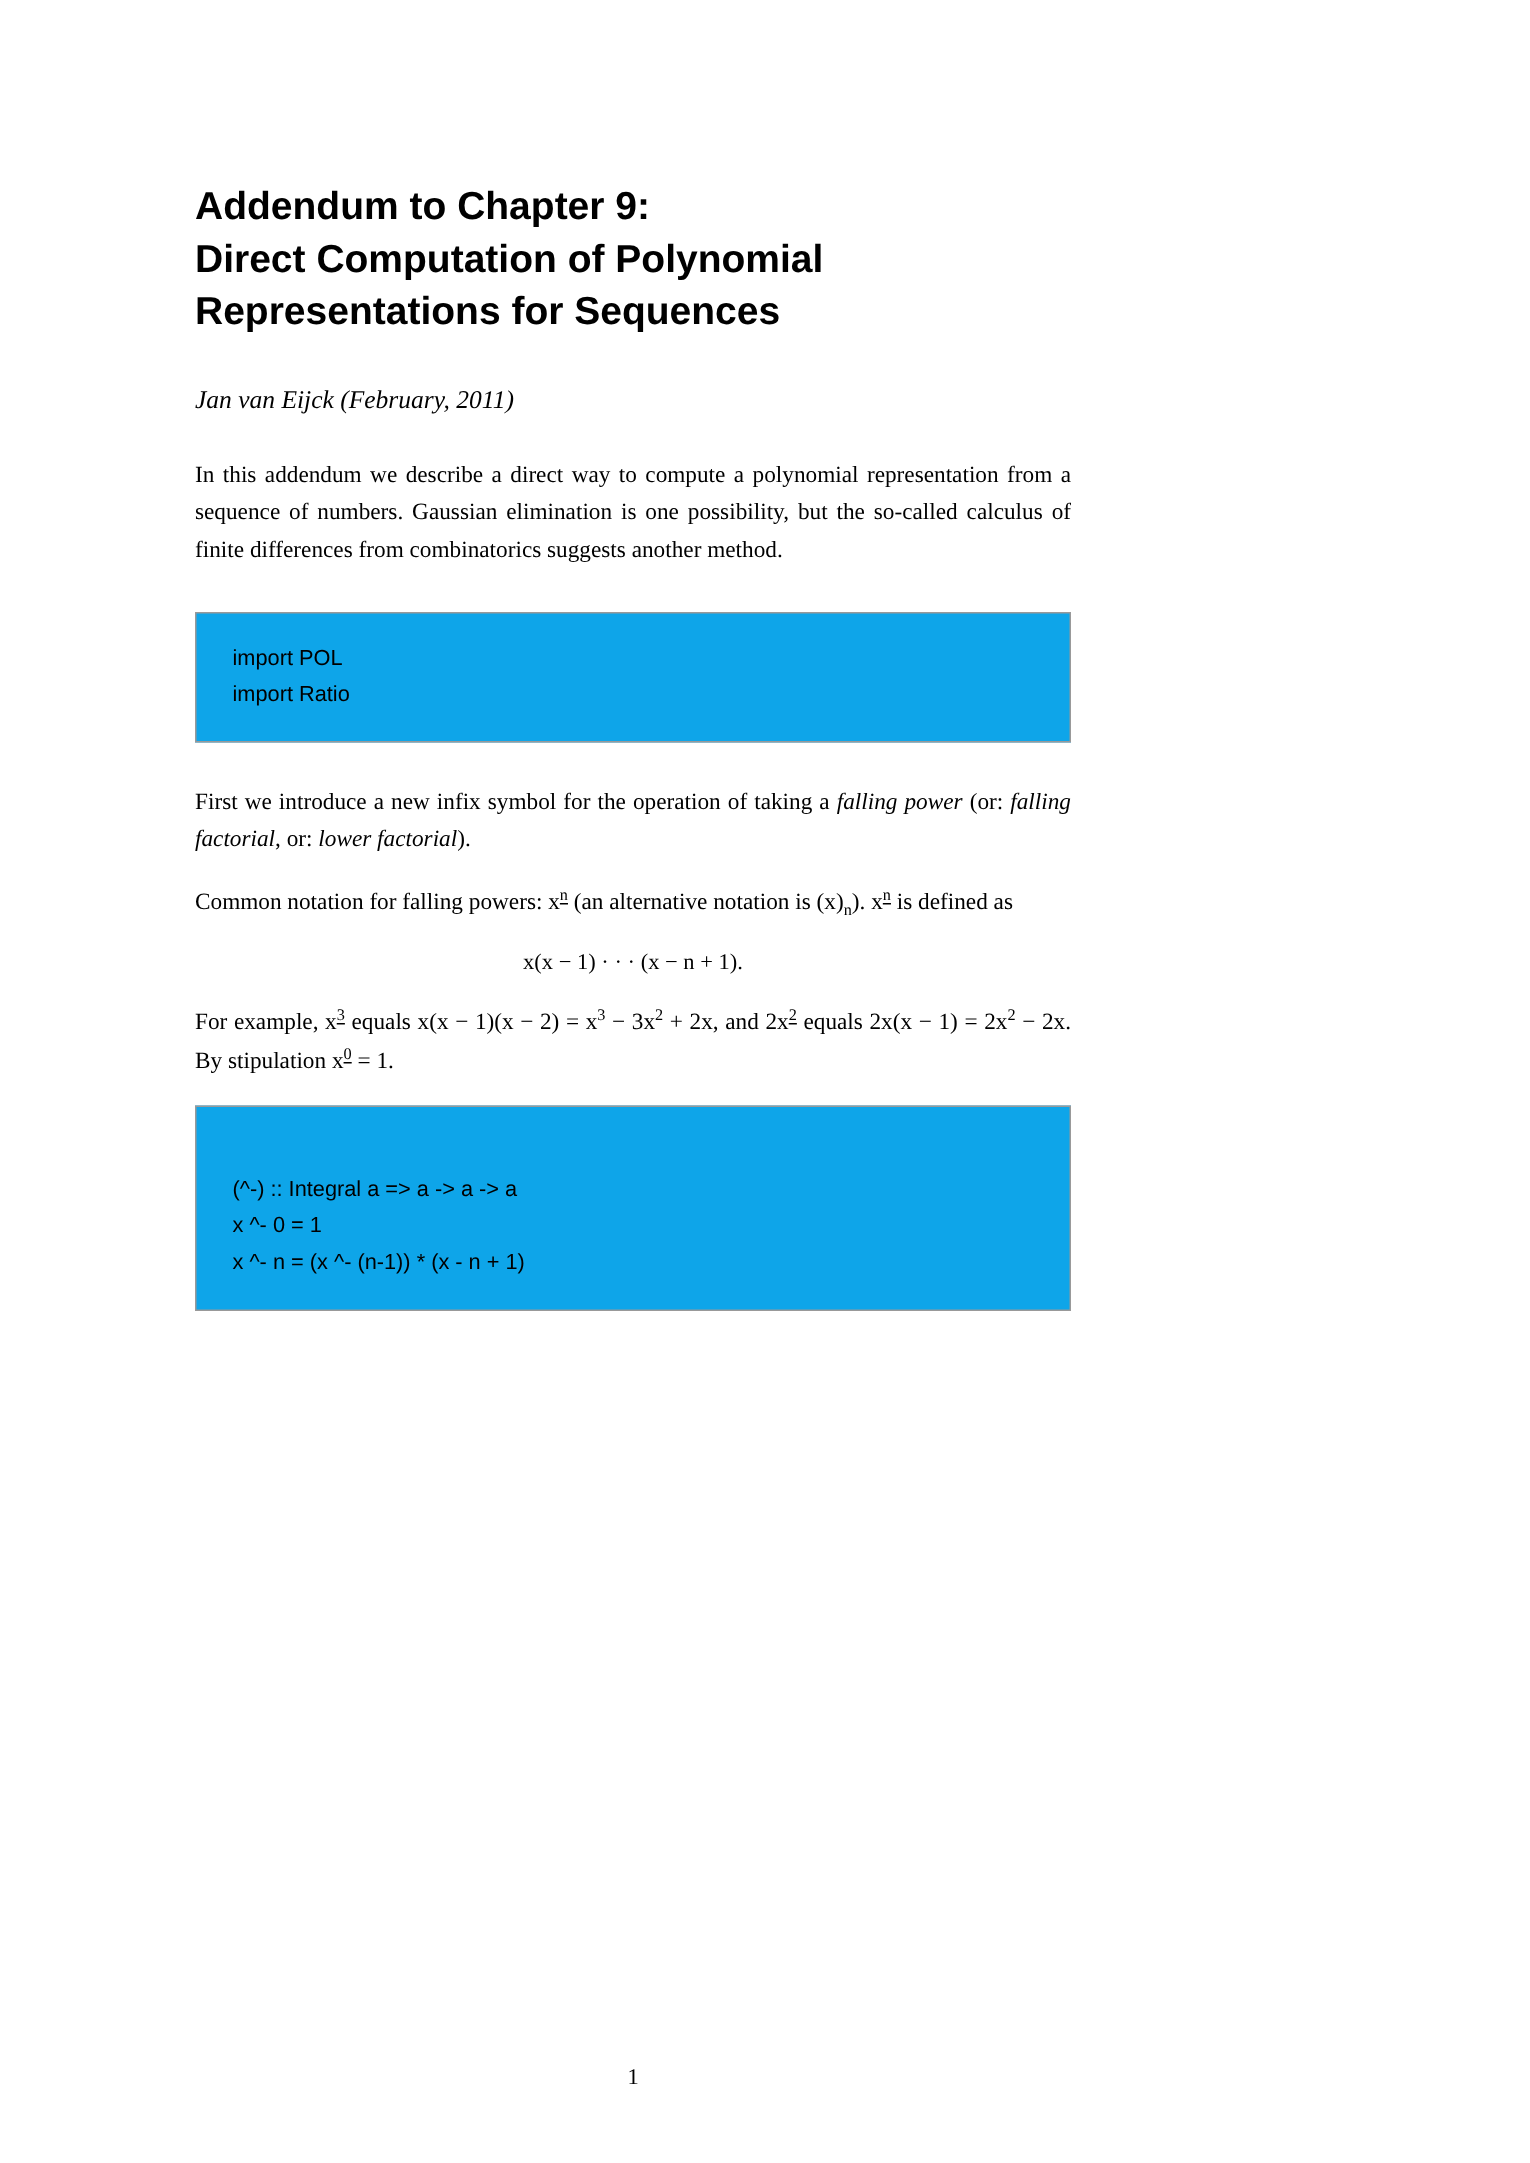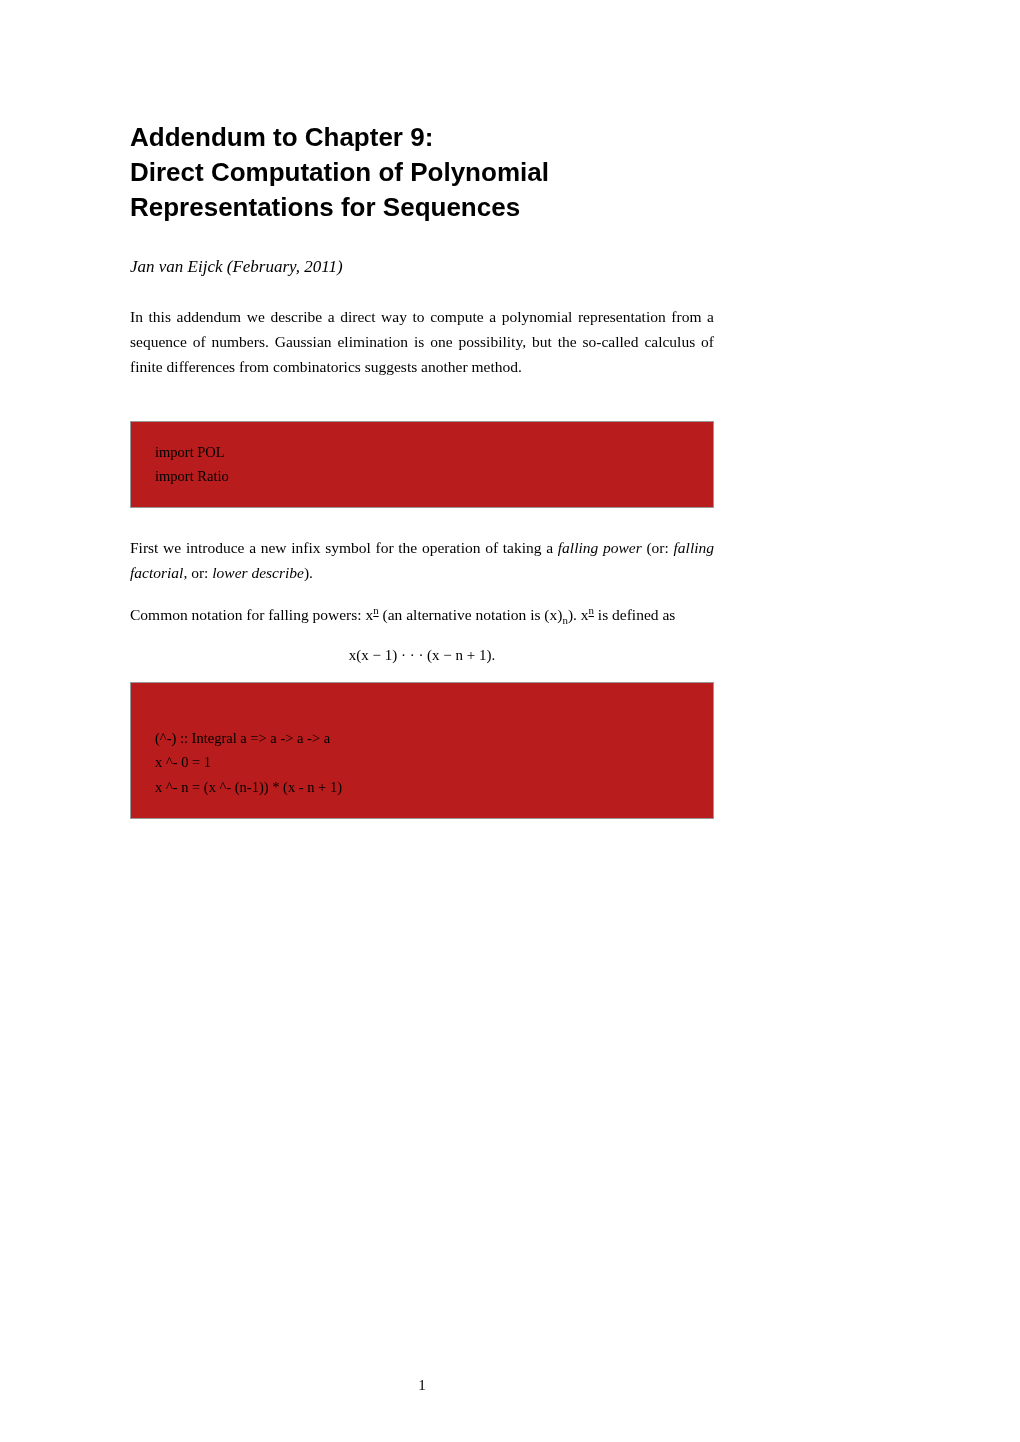--- a/index.html
+++ b/index.html
@@ -39,32 +39,32 @@
     .author-line {
       font-style: italic;
       font-size: 17px;
       margin-bottom: 28px;
       margin-top: 8px;
     }
 
     .intro-paragraph {
       font-size: 15.5px;
       line-height: 1.6;
-      margin-bottom: 41px;
+      margin-bottom: 28px;
       text-align: justify;
     }
 
     .code-block {
       border: 1px solid #999;
       padding: 18px 24px;
       margin-bottom: 28px;
-      font-family: Liberation Serif, serif;
+      font-family: Liberation Sans, sans-serif;
       font-size: 14.5px;
       line-height: 1.7;
-      background: #b91c1c;
+      background: #0ea5e9;
     }
 
     .body-paragraph {
       font-size: 15.5px;
       line-height: 1.6;
       margin-bottom: 16px;
       text-align: justify;
     }
 
     .body-paragraph em {
@@ -120,31 +120,34 @@
   <p class="intro-paragraph">
     <span>In this addendum we describe a direct way to compute a polynomial representation from a sequence of numbers.  Gaussian elimination is one possibility, but the so-called calculus of finite differences from combinatorics suggests another method.</span>
   </p>
 
   <div class="code-block">
     <div>import POL</div>
     <div>import Ratio</div>
   </div>
 
   <p class="body-paragraph">
-    First we introduce a new infix symbol for the operation of taking a <em>falling power</em> (or: <em>falling factorial</em>, or: <em>lower describe</em>).
+    First we introduce a new infix symbol for the operation of taking a <em>falling power</em> (or: <em>falling factorial</em>, or: <em>lower factorial</em>).
   </p>
 
   <p class="body-paragraph">
     Common notation for falling powers: x<sup class="underline-bar">n</sup> (an alternative notation is (x)<sub>n</sub>). x<sup class="underline-bar">n</sup> is defined as
   </p>
 
   <div class="math-display">
     <span>x(x − 1) · · · (x − n + 1).</span>
   </div>
 
+  <p class="body-paragraph">
+    For example, x<sup class="underline-bar">3</sup> equals x(x − 1)(x − 2) = x<sup>3</sup> − 3x<sup>2</sup> + 2x, and 2x<sup class="underline-bar">2</sup> equals 2x(x − 1) = 2x<sup>2</sup> − 2x. By stipulation x<sup class="underline-bar">0</sup> = 1.
+  </p>
 
   <div class="code-block">
     <div>&nbsp;</div>
     <div>(^-) :: Integral a =&gt; a -&gt; a -&gt; a</div>
     <div>x ^- 0 = 1</div>
     <div>x ^- n = (x ^- (n-1)) * (x - n + 1)</div>
   </div>
 
   <div class="page-number">
     <span>1</span>

